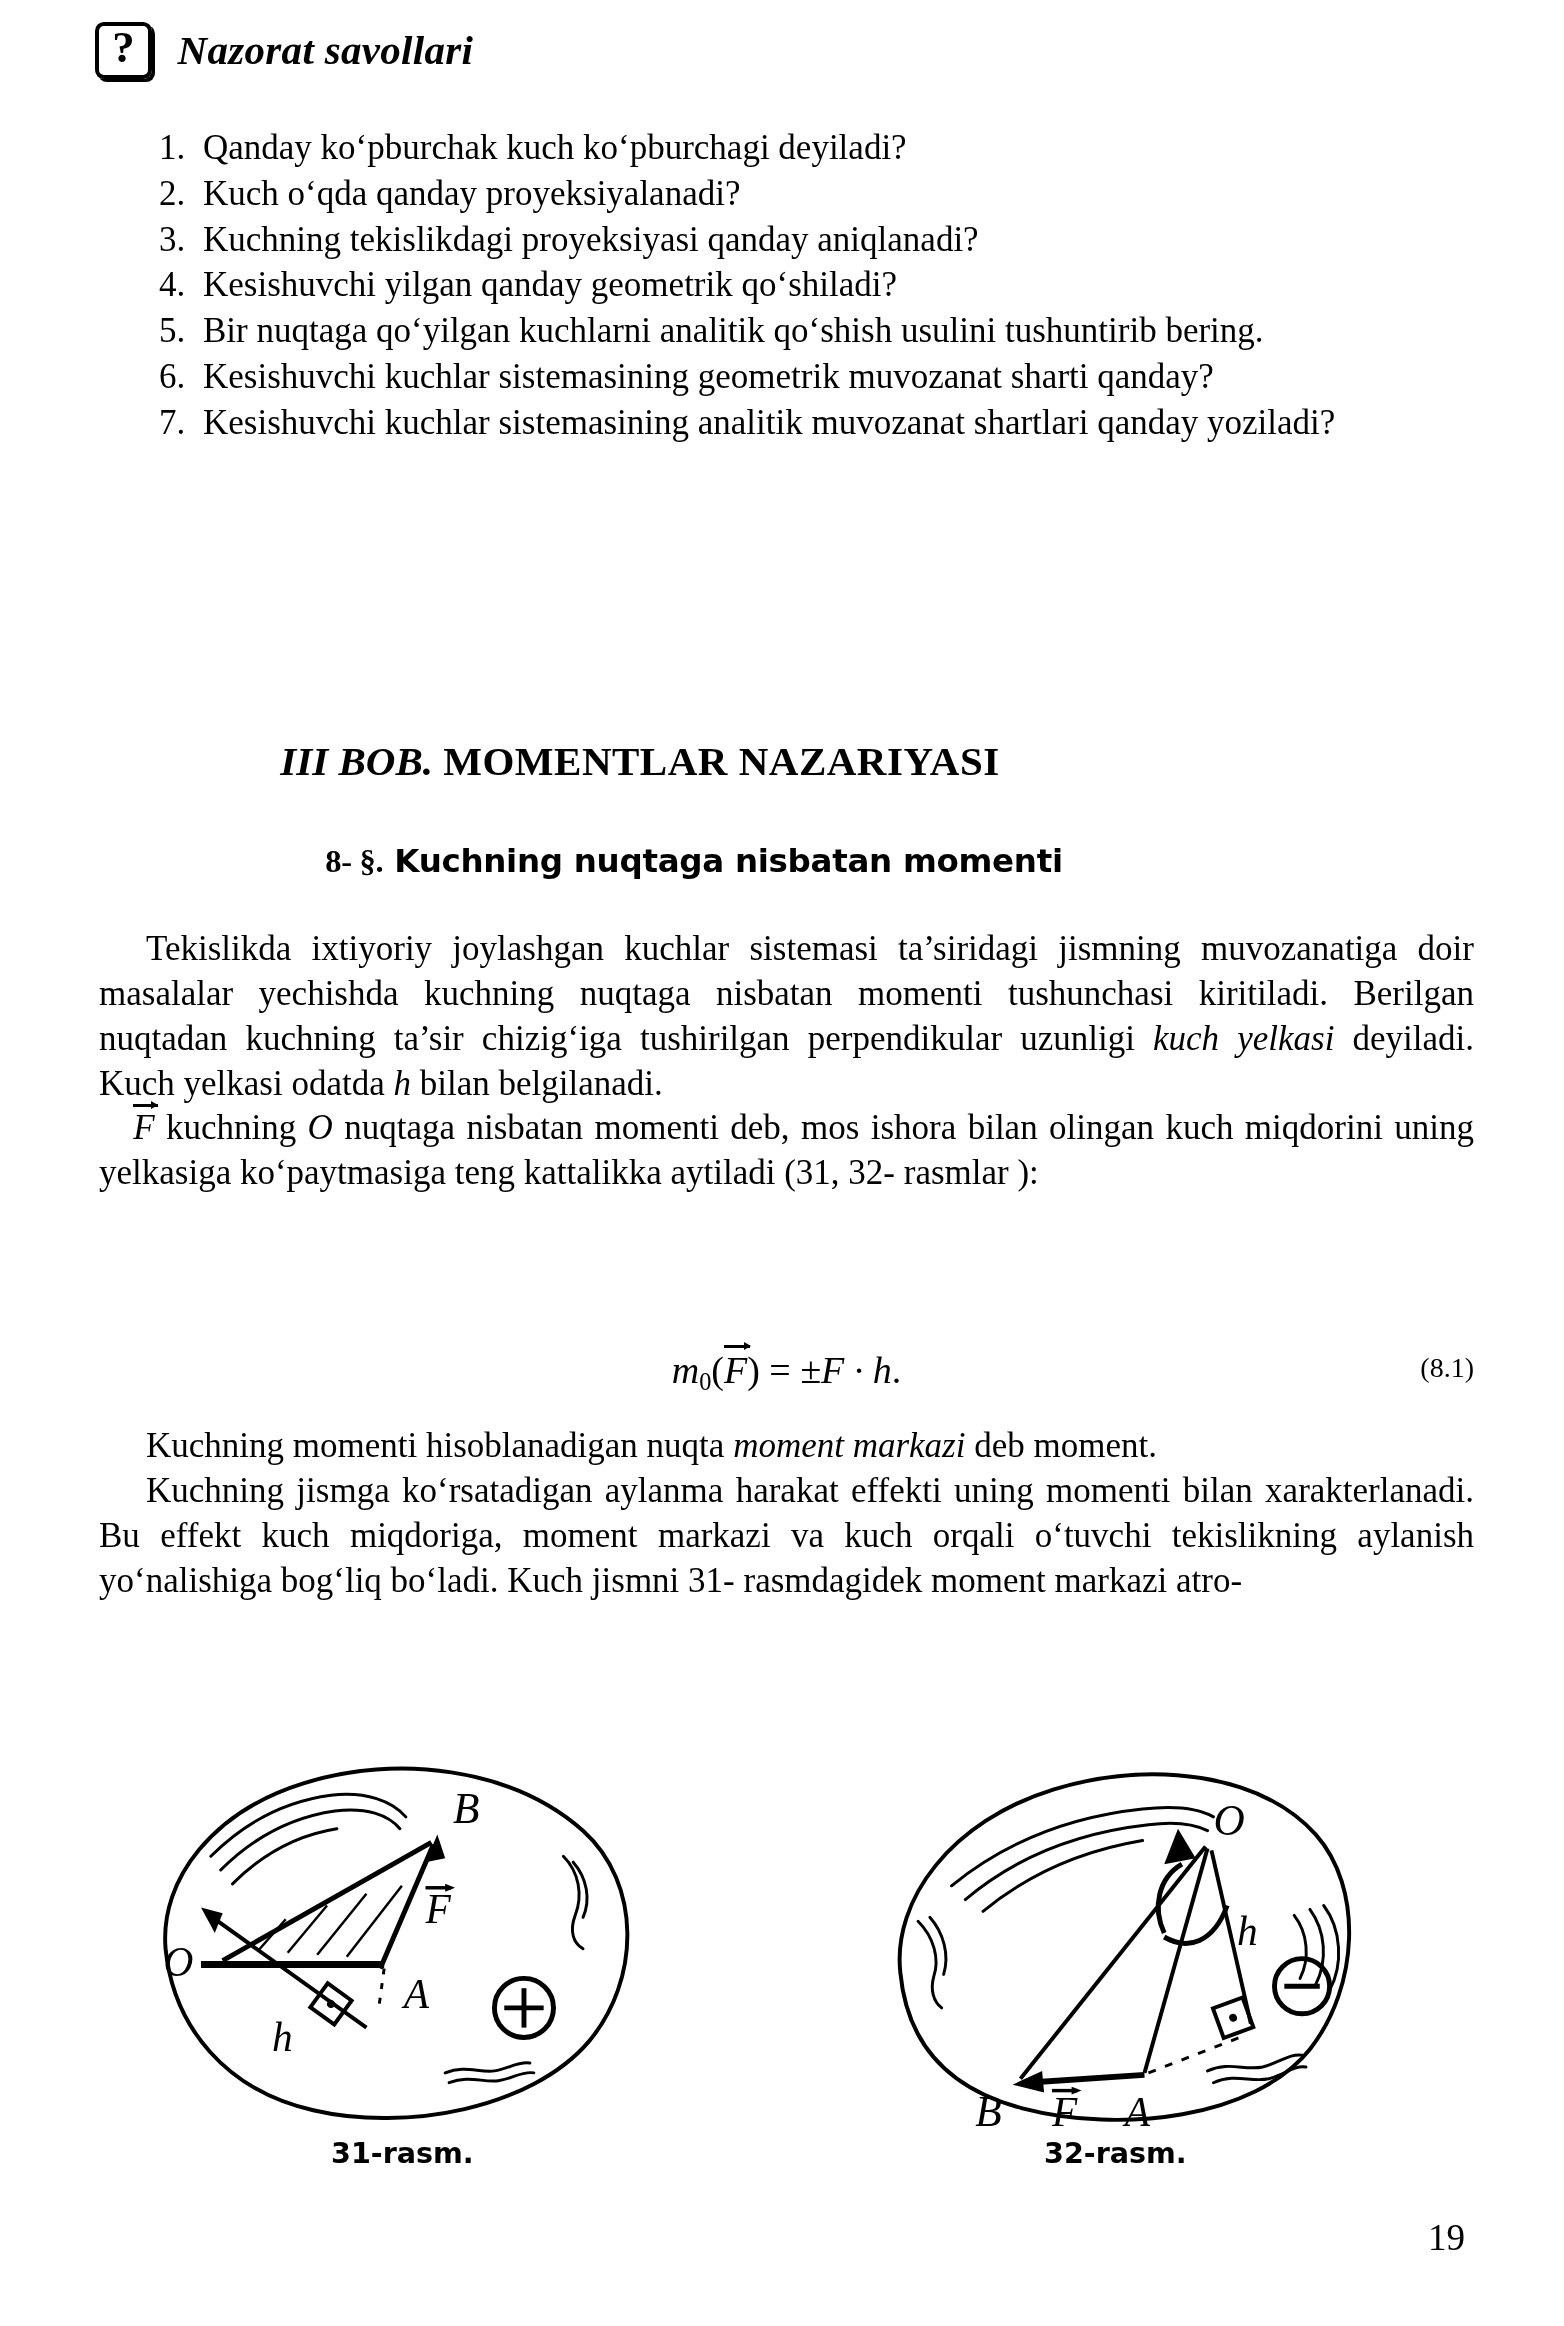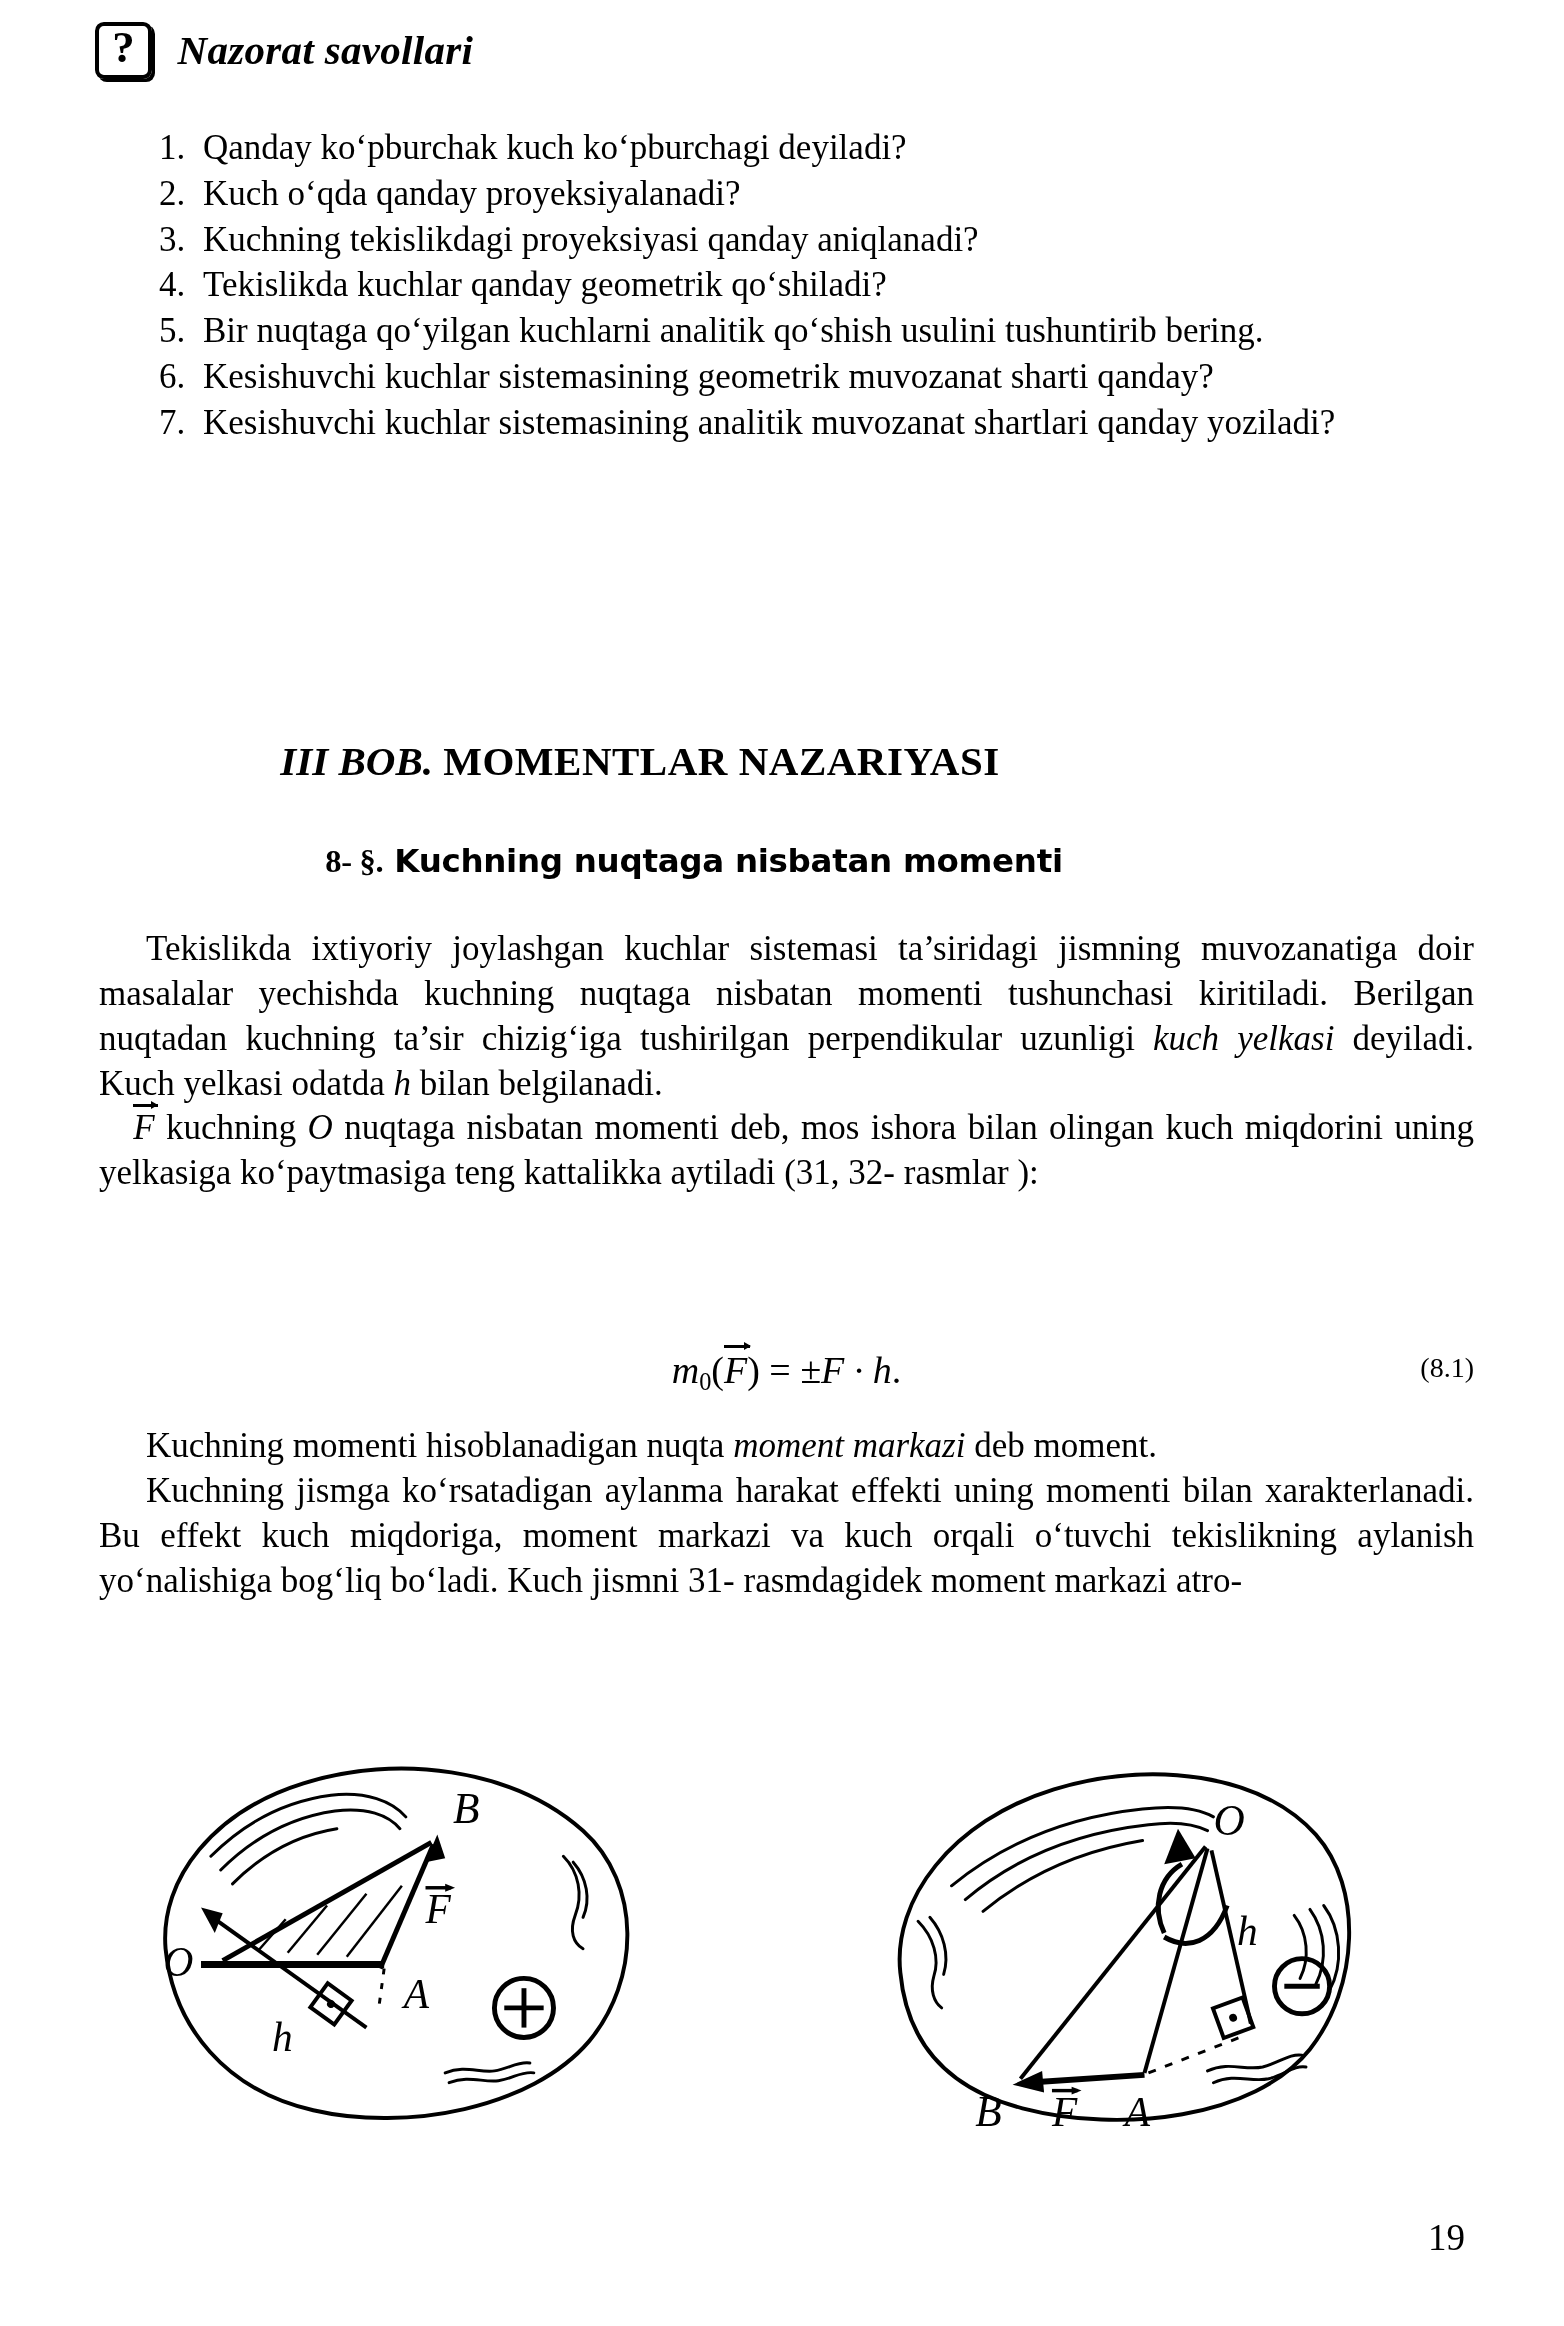--- a/index.html
+++ b/index.html
@@ -237,21 +237,21 @@
     <div class="qitem">
       <div class="qnum">2.</div>
       <div class="qtext nojust">Kuch o‘qda qanday proyeksiyalanadi?</div>
     </div>
     <div class="qitem">
       <div class="qnum">3.</div>
       <div class="qtext nojust">Kuchning tekislikdagi proyeksiyasi qanday aniqlanadi?</div>
     </div>
     <div class="qitem">
       <div class="qnum">4.</div>
-      <div class="qtext nojust">Tekislikda kuchlar qanday geometrik qo‘shiladi?</div>
+      <div class="qtext nojust">Kesishuvchi yilgan qanday geometrik qo‘shiladi?</div>
     </div>
     <div class="qitem">
       <div class="qnum">5.</div>
       <div class="qtext">Bir nuqtaga qo‘yilgan kuchlarni analitik qo‘shish usulini tushuntirib bering.</div>
     </div>
     <div class="qitem">
       <div class="qnum">6.</div>
       <div class="qtext">Kesishuvchi kuchlar sistemasining geometrik muvozanat sharti qanday?</div>
     </div>
     <div class="qitem">
@@ -399,17 +399,21 @@
         <g>
           <text x="198" y="392" font-family="Liberation Serif, serif" font-style="italic" font-size="42">F</text>
           <line x1="198" y1="356" x2="224" y2="356" stroke="#000" stroke-width="3.5"></line>
           <polygon points="228,356 218,352 218,360" fill="#000"></polygon>
         </g>
         <text x="386" y="208" font-family="Liberation Serif, serif" font-style="italic" font-size="42">h</text>
       </svg>
     </div>
   </div>
 
+  <div class="caps">
+    <div class="cap31">31-rasm.</div>
+    <div class="cap32">32-rasm.</div>
+  </div>
 
   <div class="pagenum">19</div>
 
 </div>
 
 
 </body></html>

